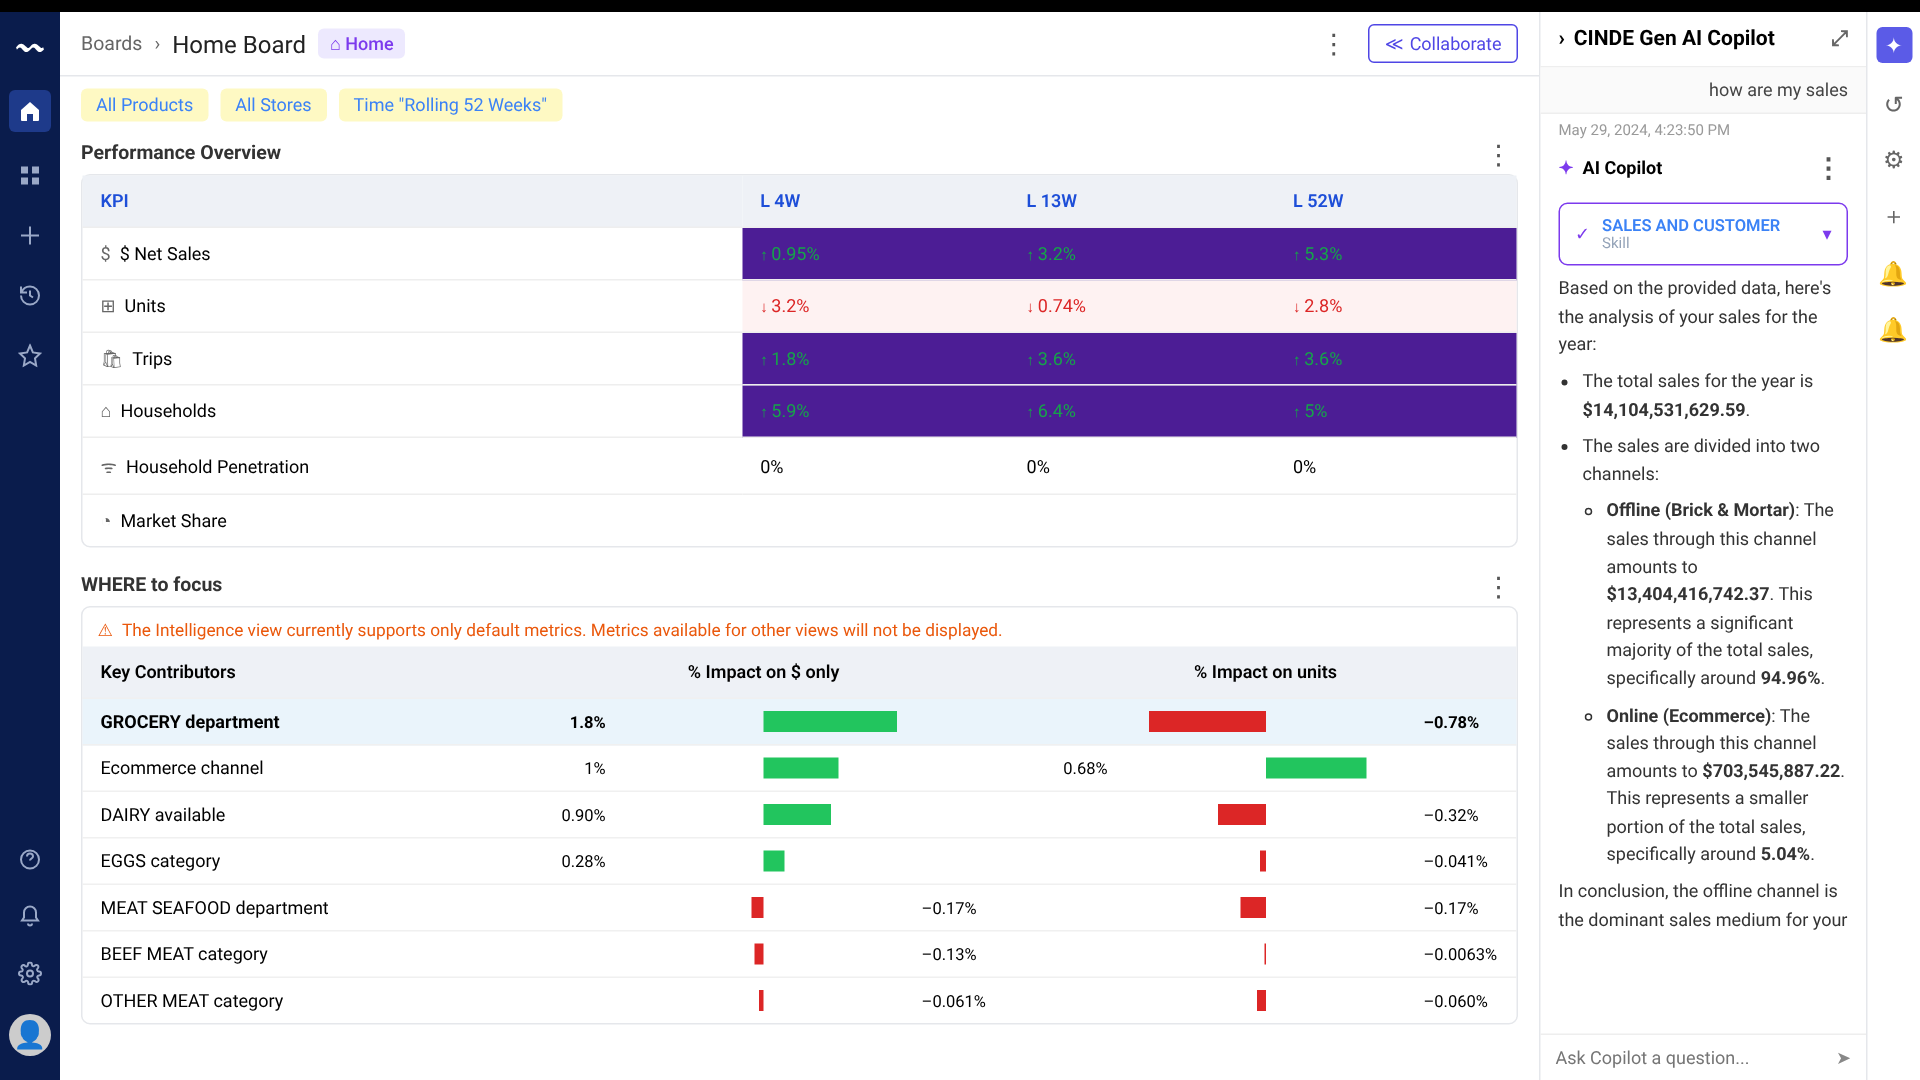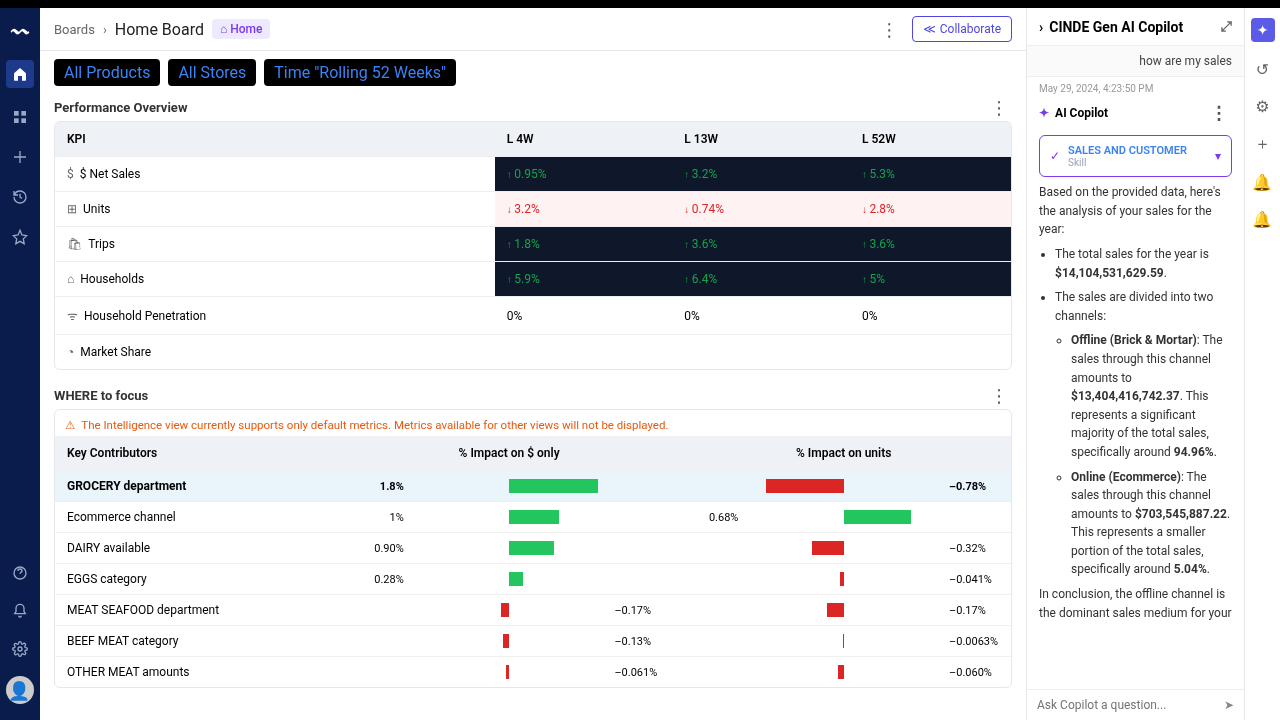--- a/index.html
+++ b/index.html
@@ -17,36 +17,36 @@
 .main-area { flex: 1; display: flex; flex-direction: column; background: #fff; overflow: hidden; }
 .header { display: flex; align-items: center; padding: 8px 14px; border-bottom: 1px solid #e5e7eb; }
 .breadcrumb { display: flex; align-items: center; gap: 8px; font-size: 13px; color: #666; }
 .breadcrumb .title { font-weight: 400; font-size: 16px; color: #222; }
 .home-badge { background: #ede9fe; color: #7c3aed; padding: 3px 8px; border-radius: 4px; font-size: 12px; font-weight: 500; }
 .header-right { margin-left: auto; display: flex; align-items: center; gap: 10px; }
 .more-icon { cursor: pointer; color: #555; font-size: 18px; padding: 0 4px; }
 .collab-btn { border: 1px solid #4f46e5; color: #4f46e5; background: #fff; padding: 5px 10px; border-radius: 4px; font-size: 12px; cursor: pointer; display: flex; align-items: center; gap: 4px; }
 
 .filters { display: flex; gap: 8px; padding: 8px 14px; }
-.filter-pill { background: #000000; color: #3b82f6; padding: 4px 10px; border-radius: 4px; font-size: 16px; cursor: pointer; }
+.filter-pill { background: #fef9c3; color: #3b82f6; padding: 4px 10px; border-radius: 4px; font-size: 12px; cursor: pointer; }
 
 .content-scroll { flex: 1; padding: 0 14px 14px 14px; overflow-y: auto; }
 .section-title { font-size: 13px; font-weight: 700; padding: 6px 0; color: #333; display: flex; align-items: center; }
 
 .card { background: #fff; border: 1px solid #e5e7eb; border-radius: 6px; margin-bottom: 12px; }
 
 .kpi-table { width: 100%; border-collapse: collapse; font-size: 12px; }
-.kpi-table th { background: #eef1f6; text-align: left; padding: 10px 12px; font-weight: 600; color: #000000; }
+.kpi-table th { background: #eef1f6; text-align: left; padding: 10px 12px; font-weight: 600; color: #1d4ed8; }
 .kpi-table td { padding: 10px 12px; border-top: 1px solid #eee; }
 .kpi-row-icon { color: #666; margin-right: 6px; font-size: 12px; }
 .up { color: #16a34a; }
 .up::before { content: "↑ "; font-size: 10px; }
 .down { color: #dc2626; }
 .down::before { content: "↓ "; font-size: 10px; }
-.cell-up { background: #0f172a; }
+.cell-up { background: #4c1d95; }
 .cell-down { background: #fef2f2; }
 
 .warn { color: #ea580c; font-size: 11.5px; padding: 8px 10px 4px 10px; display: flex; align-items: center; gap: 6px; }
 .warn-icon { display: inline-flex; }
 
 .contrib-table { width: 100%; border-collapse: collapse; font-size: 12px; }
 .contrib-table th { background: #eef1f6; text-align: left; padding: 10px 12px; font-weight: 600; }
 .contrib-table td { padding: 8px 12px; border-top: 1px solid #f0f0f0; vertical-align: middle; }
 .contrib-row.highlight td { background: #eaf4fb; font-weight: 700; }
 .bar-cell { display: flex; align-items: center; gap: 6px; }
@@ -392,21 +392,21 @@
                       <div class="bar-neg-zone">
                         <div class="bar-neg" style="width:0.63%"></div>
                       </div>
                       <div class="bar-pos-zone"></div>
                     </div>
                     <div class="bar-pos-label">–0.0063%</div>
                   </div>
                 </td>
               </tr>
               <tr class="contrib-row">
-                <td>OTHER MEAT amounts</td>
+                <td>OTHER MEAT category</td>
                 <td>
                   <div class="bar-cell">
                     <div class="bar-neg-label"></div>
                     <div class="bar-area">
                       <div class="bar-neg-zone">
                         <div class="bar-neg" style="width:3.05%"></div>
                       </div>
                       <div class="bar-pos-zone"></div>
                     </div>
                     <div class="bar-pos-label">–0.061%</div>

